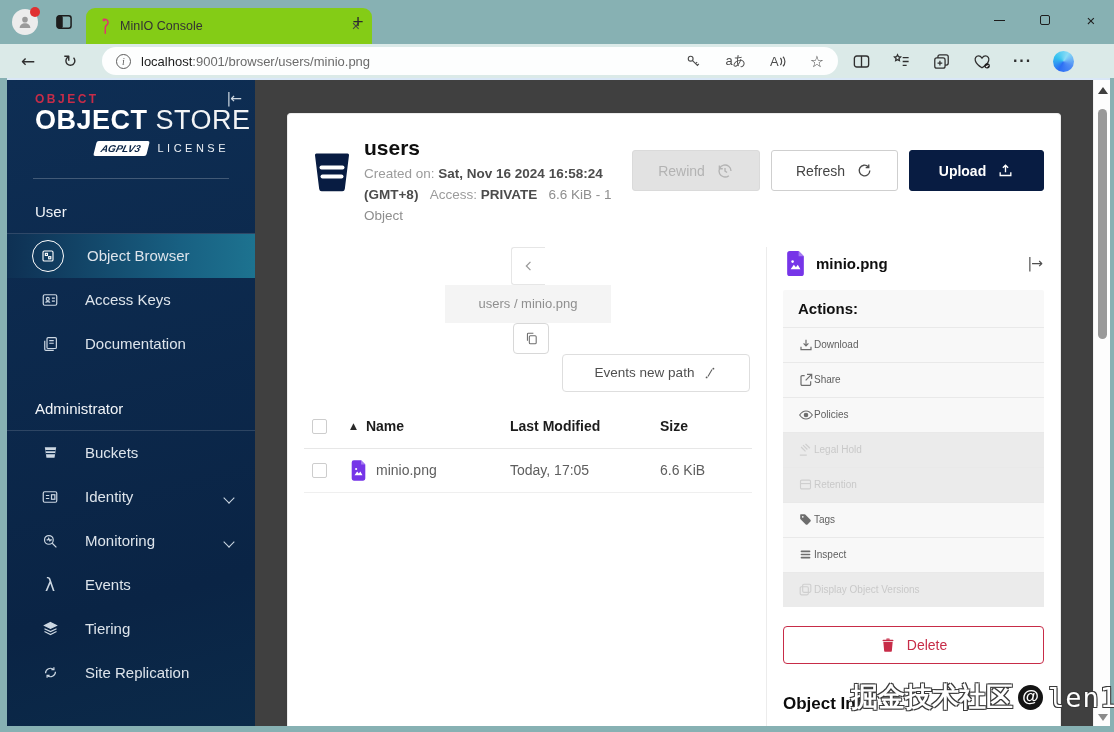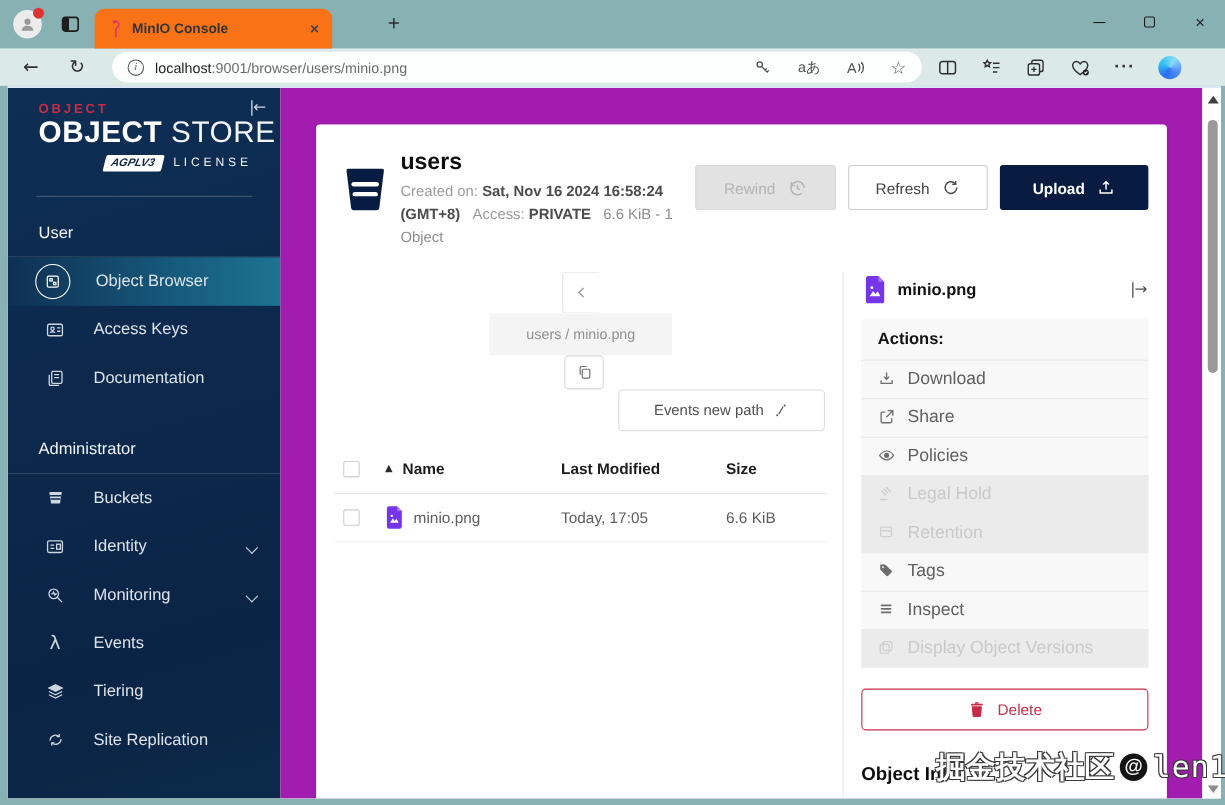--- a/index.html
+++ b/index.html
@@ -5,21 +5,21 @@
   * { box-sizing: border-box; margin: 0; padding: 0; }
   html,body { width:1114px; height:732px; overflow:hidden; }
   body { font-family:"Liberation Sans", sans-serif; }
   .window { position:relative; width:1114px; height:732px; background:#87b1b3; overflow:hidden; }
 
   
   .tabstrip { position:relative; height:44px; }
   .avatar { position:absolute; left:12px; top:9px; width:26px; height:26px; border-radius:50%; background:#ececec; display:flex; align-items:center; justify-content:center; }
   .avatar .dot { position:absolute; right:-2px; top:-2px; width:10px; height:10px; border-radius:50%; background:#e03131; }
   .workspaces { position:absolute; left:54px; top:12px; color:#1d1d1d; }
-  .tab { position:absolute; left:86px; top:8px; width:216px; height:36px; background:#f97316; border-radius:9px 9px 0 0; display:flex; align-items:center; padding:0 12px; gap:9px;font-weight:bold; }
+  .tab { position:absolute; left:86px; top:8px; width:286px; height:36px; background:#84cc16; border-radius:9px 9px 0 0; display:flex; align-items:center; padding:0 12px; gap:9px; }
   .tab-title { flex:1; font-size:12.5px; color:#333; white-space:nowrap; overflow:hidden; }
   .tab-close { font-size:14px; color:#444; cursor:default; }
   .newtab { position:absolute; left:344px; top:8px; width:28px; height:28px; font-size:19px; color:#2c2c2c; display:flex; align-items:center; justify-content:center; }
   .wincontrols { position:absolute; right:0; top:0; height:40px; display:flex; }
   .wc { width:46px; height:40px; display:flex; align-items:center; justify-content:center; color:#1d1d1d; font-size:15px; }
   .wc .maxbox { width:10px; height:10px; border:1.4px solid #1d1d1d; border-radius:2px; }
   .wc .minline { width:11px; border-top:1.6px solid #1d1d1d; display:inline-block; }
 
   .toolbar { height:34px; background:#dbeae8; display:flex; align-items:center; padding:0 14px; }
   .navbtn { width:28px; display:flex; justify-content:center; color:#2f2f2f; font-size:17px; }
@@ -51,21 +51,21 @@
   .sb-section-label { margin:24px 0 13px 28px; font-size:15px; color:#f1f4f8; }
   .sb-rule { height:1px; background:rgba(255,255,255,.14); }
   .nav-item { height:44px; display:flex; align-items:center; padding-left:32px; gap:24px; font-size:15px; color:#dde4eb; position:relative; cursor:default; }
   .nav-item .nicon { width:22px; display:flex; justify-content:center; align-items:center; color:#cdd8e3; flex:none; }
   .nav-item.active { background:linear-gradient(90deg,#0e3053 0%, #186082 70%, #1d7390 100%); }
   .nav-item.active .nicon { width:32px; height:32px; border:1px solid #fff; border-radius:50%; margin-left:-7px; margin-right:-1px; }
   .chev { position:absolute; right:22px; top:19px; width:8px; height:8px; border-right:1.6px solid #cdd8e3; border-bottom:1.6px solid #cdd8e3; transform:rotate(45deg); }
   .lambda { font-size:17px; font-family:"DejaVu Sans", sans-serif; }
 
   
-  .main { flex:1; background:#a21caf; position:relative; min-width:0; }
+  .main { flex:1; background:#404040; position:relative; min-width:0; }
   .card { position:absolute; left:32px; top:33px; width:774px; bottom:-2px; background:#fff; border:1px solid #ececec; border-bottom:none; border-radius:4px 4px 0 0; box-shadow:0 1px 4px rgba(0,0,0,.05); padding:16px 16px 0 16px; display:flex; flex-direction:column; }
 
   .card-header { display:flex; align-items:flex-start; gap:14px; padding-left:10px; }
   .bucket-ic { margin-top:22px; flex:none; }
   .title-block { width:312px; }
   .bucket-title { font-size:21px; font-weight:bold; color:#0f0f0f; margin:6px 0 4px 0; }
   .bucket-meta { font-size:13.5px; line-height:1.55; color:#9b9b9b; }
   .bucket-meta b { color:#4c4c4c; }
   .bucket-meta .gv { color:#8e8e8e; }
   .hdr-buttons { margin-left:auto; display:flex; gap:11px; margin-top:20px; }
@@ -94,21 +94,21 @@
   .col-size { width:92px; flex:none; }
   .cb { width:15px; height:15px; border:1px solid #cdcdcd; border-radius:2px; background:#fff; display:block; }
   .sort-tri { font-size:9px; color:#2a2a2a; font-family:"DejaVu Sans", sans-serif; }
   .row-text { color:#5e5e5e; }
 
   .file-title { display:flex; align-items:center; gap:10px; padding:4px 2px 14px 2px; }
   .file-name { font-size:15px; font-weight:bold; color:#0f0f0f; }
   .expand-gl { margin-left:auto; font-size:14px; color:#4f4f4f; letter-spacing:-1px; }
   .actions-box { background:#f8f8f8; border-radius:2px; }
   .actions-head { padding:10px 15px; font-size:15px; font-weight:bold; color:#111; }
-  .action-row { display:flex; gap:11px; padding:8px 15px; min-height:35px; font-size:16px; color:#5f5f5f; border-top:1px solid #e9e9e9; }
+  .action-row { display:flex; align-items:center; padding:8px 15px; min-height:35px; font-size:10px; color:#5f5f5f; border-top:1px solid #e9e9e9; }
   .action-row .aicon { width:16px; display:flex; color:#6d6d6d; flex:none; }
   .action-row.disabled { background:#ebebeb; color:#c9c9c9; }
   .action-row.disabled .aicon { color:#cfcfcf; }
   .delete-btn { margin-top:19px; width:100%; height:38px; background:#fff; border:1px solid #c72c48; border-radius:4px; color:#c72c48; font-size:14px; display:flex; align-items:center; justify-content:center; gap:11px; }
   .object-info-h { margin-top:30px; font-size:17px; font-weight:bold; color:#0c0c0c; }
 
   
   .scroll { width:17px; flex:none; background:#fdfdfd; border-left:1px solid #f1f1f1; position:relative; }
   .scr-up { position:absolute; top:7px; left:4px; width:0; height:0; border-left:5px solid transparent; border-right:5px solid transparent; border-bottom:7px solid #3f3f3f; }
   .scr-thumb { position:absolute; top:29px; left:4px; width:9px; height:230px; border-radius:5px; background:#999; }

